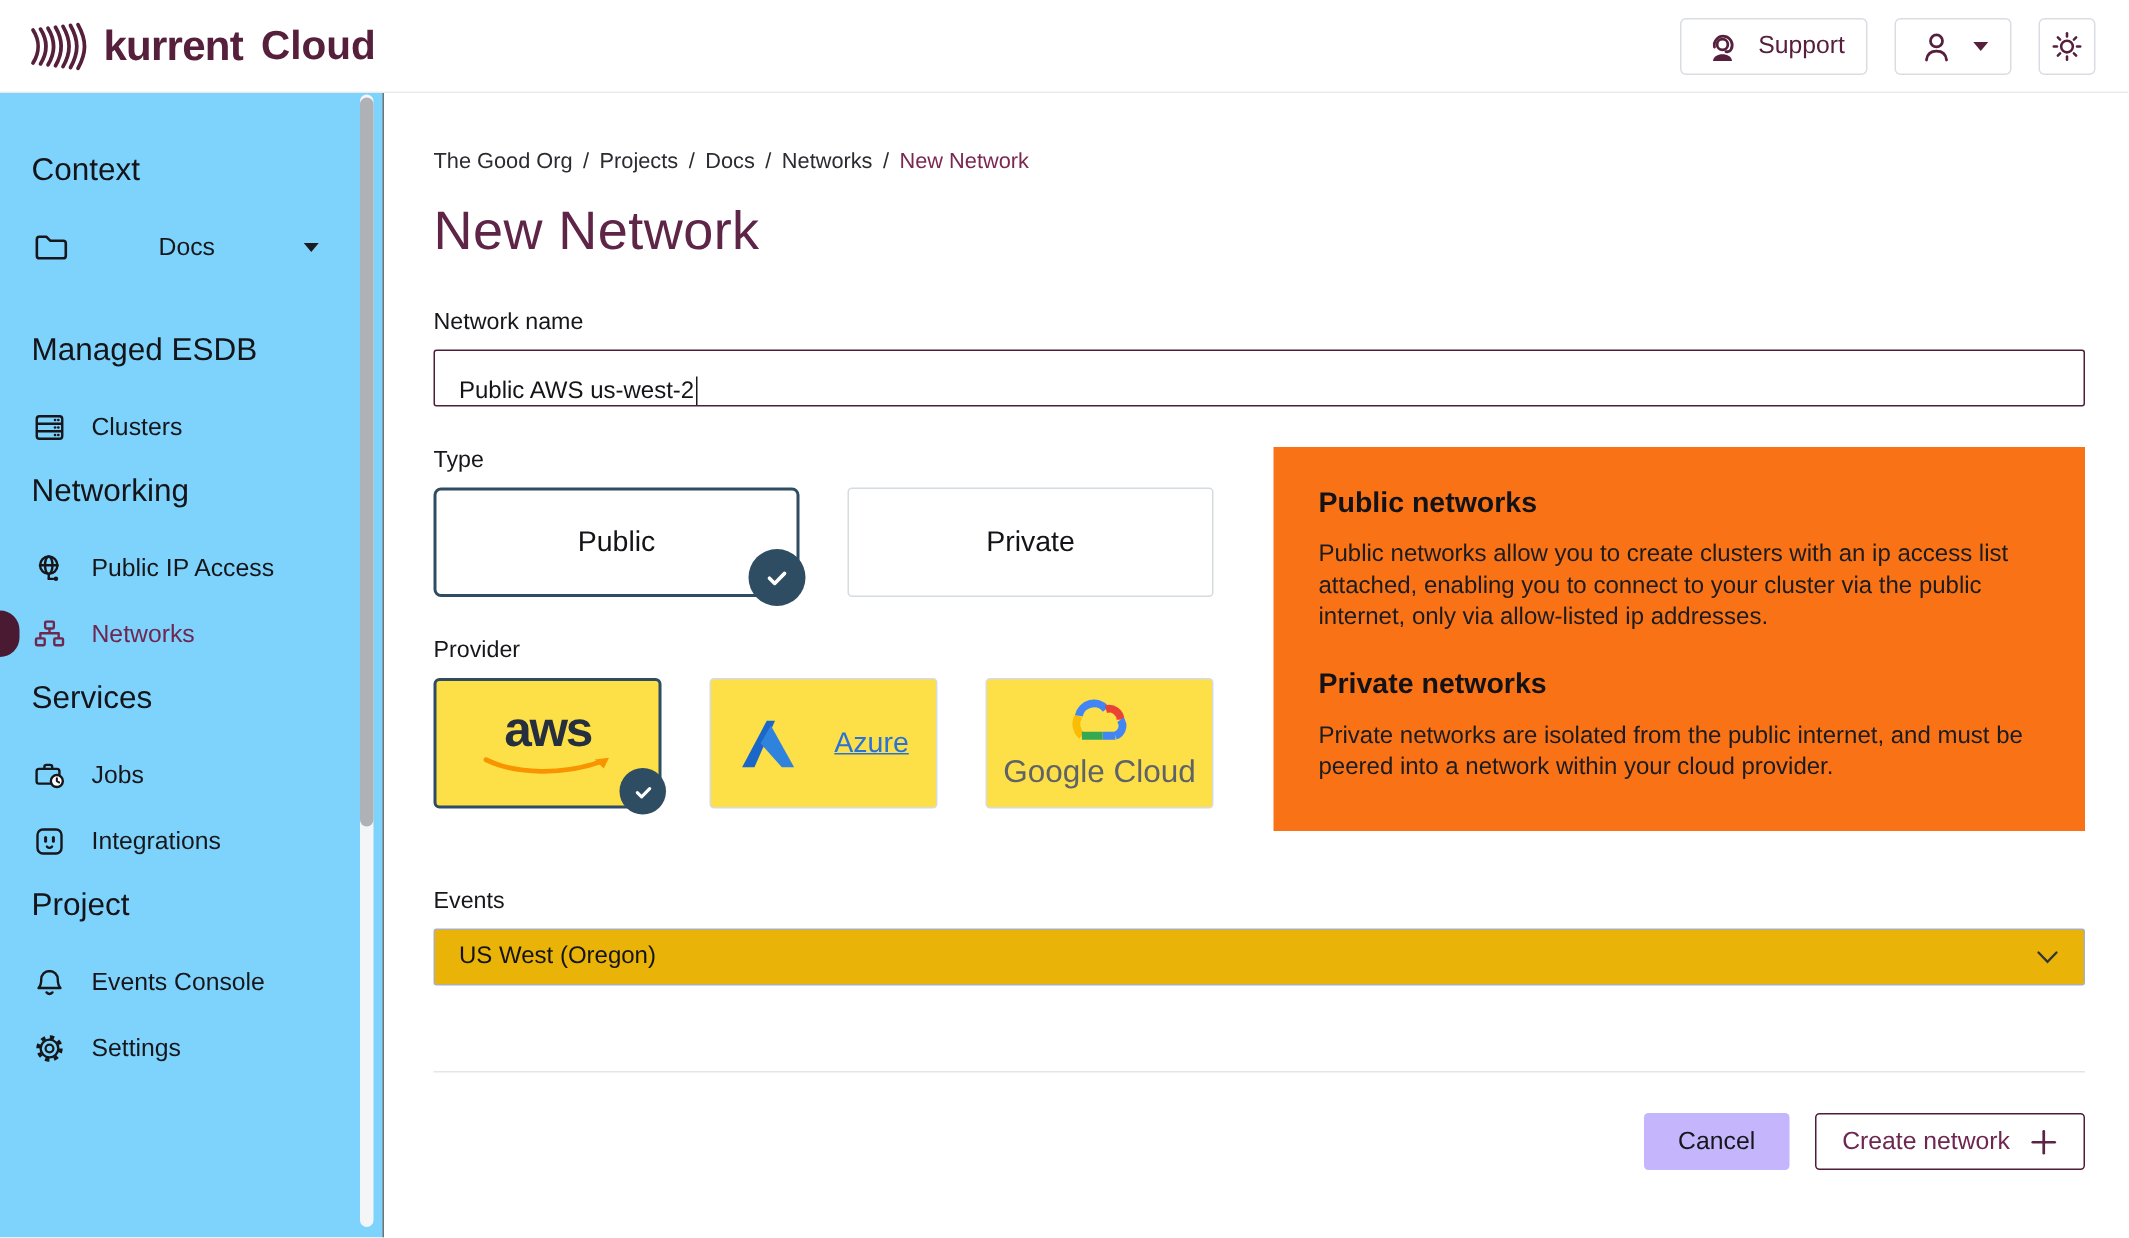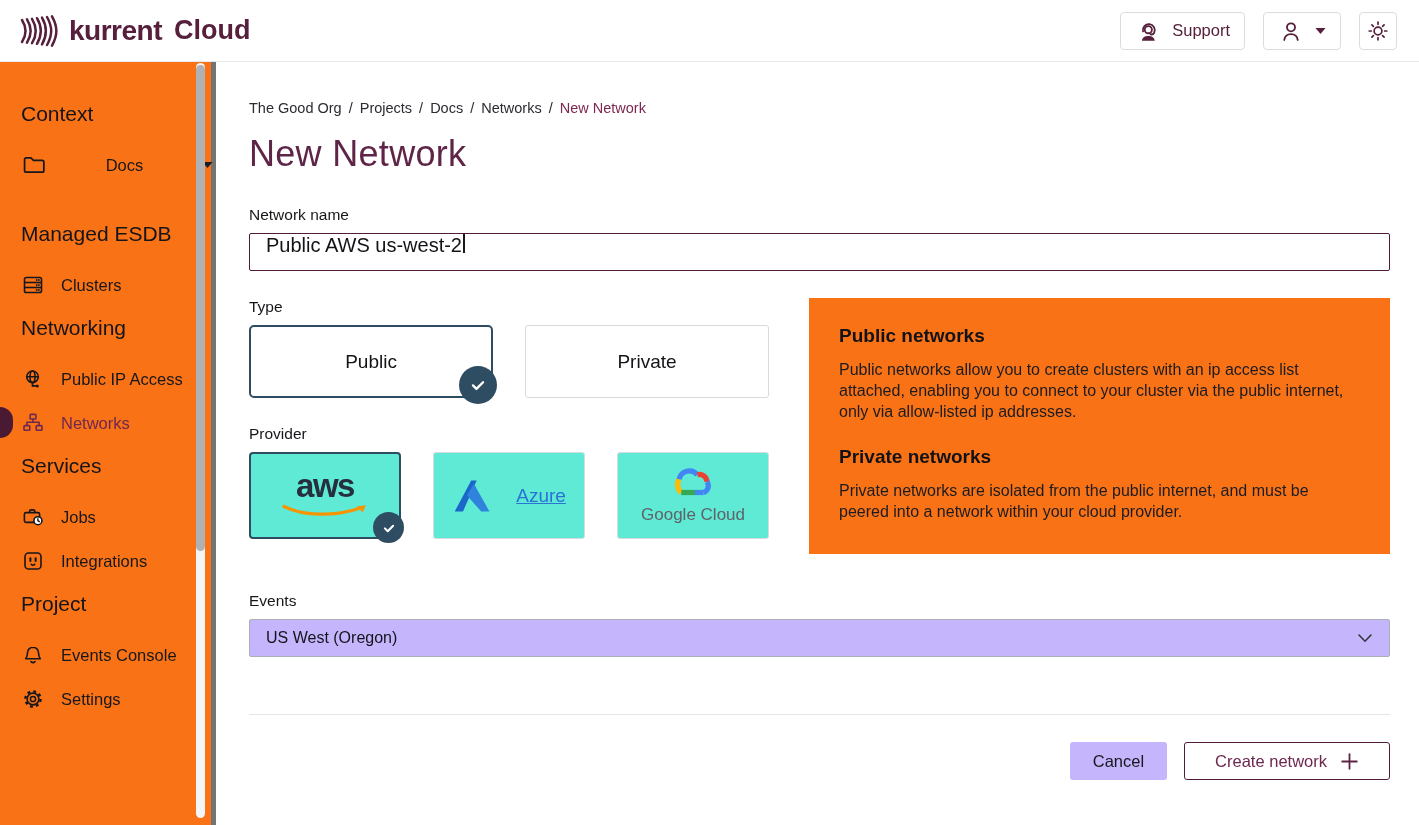--- a/index.html
+++ b/index.html
@@ -19,22 +19,22 @@
   .header-actions { display: flex; gap: 18px; align-items: flex-start; }
   .hbtn {
     display: flex; align-items: center; gap: 11px; height: 38px; padding: 0 14px;
     background: #fff; border: 1px solid #d9dde2; border-radius: 4px;
     color: #56203d; font-size: 16.5px; font-weight: 500; font-family: inherit; cursor: pointer;
   }
   .hbtn.square { width: 38px; padding: 0; justify-content: center; }
   
   .app { display: flex; height: 763px; }
   aside {
-    width: 216px; position: relative; border-right: 5px solid #737373;
-    padding: 40px 0 0 21px; background: #f97316; flex: none;
+    width: 256px; position: relative; border-right: 1px solid #737373;
+    padding: 40px 0 0 21px; background: #7dd3fc; flex: none;
   }
   .side-heading { font-size: 21px; color: #141419; margin: 0 0 26px; font-weight: 400; }
   .side-heading.next { margin-top: 18px; }
   .project-selector { display: flex; align-items: center; width: 192px; margin: 0 0 44px; cursor: pointer; }
   .project-selector .plabel { flex: 1; text-align: center; font-size: 16.5px; color: #17171b; }
   .side-item {
     display: flex; gap: 16px; align-items: center; height: 26px; margin-bottom: 18px;
     font-size: 16.5px; color: #17171b; cursor: pointer; position: relative;
   }
   .side-item.active { color: #6e2750; }
@@ -47,66 +47,66 @@
   
   main { flex: 1; padding: 38px 29px 0 33px; }
   .breadcrumb { font-size: 14.5px; color: #2b2b31; }
   .crumb { cursor: pointer; }
   .crumb-sep { margin: 0 7px; }
   .crumb.current { color: #7c2750; cursor: default; }
   .page-title { font-size: 36px; font-weight: 300; color: #5e2547; margin: 17px 0 31px; letter-spacing: 0.3px; }
   .field-label { font-size: 15.5px; margin-bottom: 9px; color: #17171b; }
   .text-input {
     height: 38px; border: 1px solid #4f1d39; border-radius: 2px; background: #fff;
-    display: flex; align-items: flex-start; padding: 0 16px; font-size: 20px; color: #141418;
+    display: flex; align-items: flex-end; padding: 0 16px; font-size: 16px; color: #141418;
     margin-bottom: 27px; cursor: text;
   }
   .caret-line { display: inline-block; width: 1.5px; height: 19px; background: #1a1a1a; margin-left: 1px; }
   .form-columns { display: flex; gap: 40px; }
   .left-col { width: 520px; flex: none; }
   .card-row { display: flex; gap: 32px; margin-bottom: 27px; }
   .type-card {
     width: 250px; height: 73px; border: 1px solid #d6dbe0; border-radius: 3px; background: #fff;
     display: flex; align-items: center; justify-content: center; font-size: 19px; color: #141418;
     position: relative; cursor: pointer;
   }
   .type-card.selected { border: 2px solid #2e4d62; border-radius: 5px; }
   .provider-card {
-    width: 160px; height: 87px; border: 1px solid #d6dbe0; border-radius: 3px; background: #5eead4;
+    width: 160px; height: 87px; border: 1px solid #d6dbe0; border-radius: 3px; background: #fde047;
     display: flex; flex-direction: column; align-items: center; justify-content: center;
     position: relative; cursor: pointer;
   }
   .provider-card.selected { border: 2px solid #2e4d62; border-radius: 4px; }
   .check-badge {
     position: absolute; right: -6px; bottom: -8px; width: 38px; height: 38px; border-radius: 50%;
     background: #2e4d62; display: flex; align-items: center; justify-content: center;
   }
   .check-badge.sm { width: 31px; height: 31px; right: -5px; bottom: -6px; }
   .aws-word { font-size: 33px; font-weight: 700; color: #252f3e; letter-spacing: -1.5px; line-height: 0.85; }
   .azure-row { display: flex; align-items: center; }
   .azure-label { font-size: 19px; color: #2a72d6; margin-left: 22px; font-weight: 400; text-decoration: underline; }
-  .google-label { font-size: 17px; color: #5f6368; margin-top: 6px; text-align: right; }
+  .google-label { font-size: 21px; color: #5f6368; margin-top: 6px; text-align: right; }
   .info-panel { flex: 1; background: #f97316; padding: 27px 30px; align-self: flex-start; }
   .info-heading { font-size: 19px; font-weight: 700; color: #121217; margin: 0 0 12px; }
   .info-body { font-size: 16px; line-height: 1.32; margin: 0 0 24px; color: #1b1b20; }
   .info-body.last { margin-bottom: 4px; }
   .region-block { margin-top: 26px; }
   .region-select {
-    height: 38px; border: 1px solid #a9b0b7; border-radius: 2px; background: #c4b5fd;
+    height: 38px; border: 1px solid #a9b0b7; border-radius: 2px; background: #eab308;
     display: flex; align-items: center; justify-content: space-between; padding: 0 16px;
     font-size: 16px; color: #141418; cursor: pointer; gap: 17px;
   }
   .divider { height: 1px; background: #e2e6ea; margin-top: 57px; }
   .actions { display: flex; justify-content: flex-end; gap: 17px; margin-top: 27px; }
   .btn-cancel {
     background: #c4b5fd; border: none; border-radius: 3px; height: 38px; padding: 0 23px;
     font-size: 16.5px; color: #17171b; font-family: inherit; cursor: pointer; text-align: center;
   }
   .btn-create {
-    background: #fff; border: 1.5px solid #4f1d39; border-radius: 3px; height: 38px; padding: 0 30px;
+    background: #fff; border: 1.5px solid #4f1d39; border-radius: 3px; height: 38px; padding: 0 17px;
     font-size: 16.5px; color: #6e2750; font-weight: 500; display: flex; align-items: center; gap: 13px;
     font-family: inherit; cursor: pointer;
   }
   svg { flex: none; }
 </style>
 </head>
 <body>
 
 <header>
   <div class="logo">

